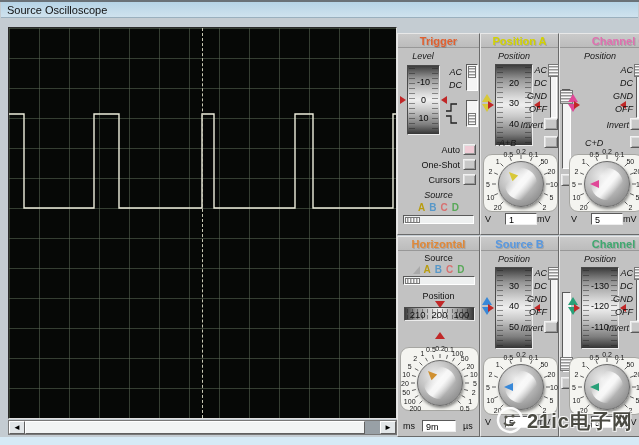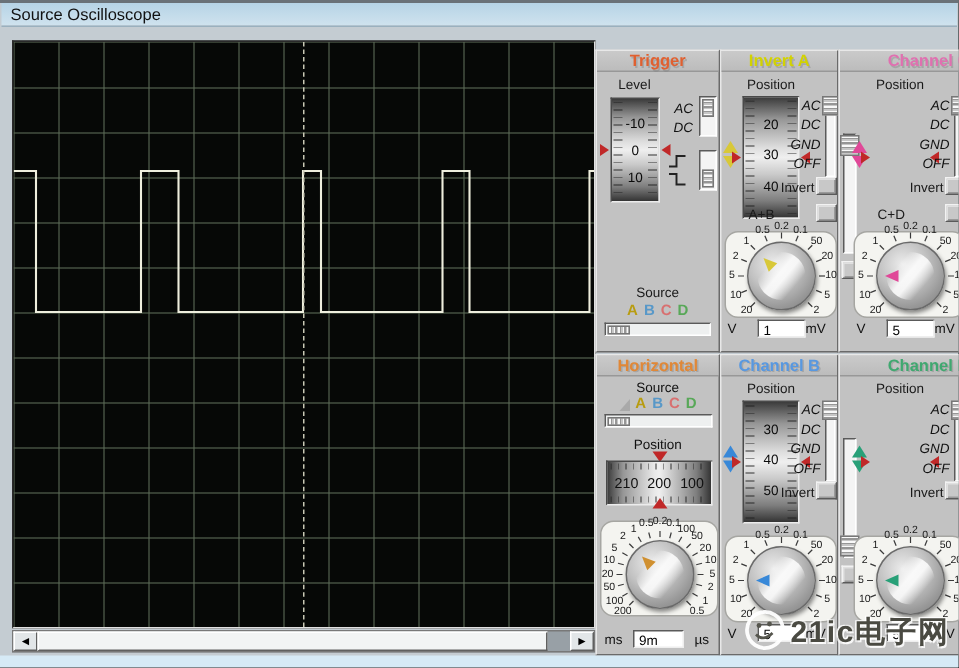--- a/index.html
+++ b/index.html
@@ -19,21 +19,21 @@
 .strack{width:15px;}
 
 .panel{position:absolute;background:#c2c2c2;border:1px solid;border-color:#e8e8e8 #6a6a6a #6a6a6a #e8e8e8;font-size:9px;color:#111;}
 #p-trigger{left:397px;top:33px;width:83px;height:202px;}
 #p-horiz{left:397px;top:236px;width:83px;height:201px;}
 #p-cha{left:480px;top:33px;width:79px;height:202px;}
 #p-chb{left:480px;top:236px;width:79px;height:201px;}
 #p-chc{left:559px;top:33px;width:120px;height:202px;}
 #p-chd{left:559px;top:236px;width:120px;height:201px;}
 .ph{position:absolute;left:0;top:0;right:0;height:14px;text-align:center;font-weight:bold;font-size:11px;line-height:14px;border-bottom:1px solid #989898;background:linear-gradient(#cacaca,#bcbcbc);text-shadow:1px 1px 0 rgba(90,90,90,.25);}
-.lbl{position:absolute;font-size:9px;color:#1a1a1a;}
+.lbl{position:absolute;font-size:9px;color:#1a1a1a;font-style:italic;}
 
 .vdrum{position:absolute;border:1px solid;border-color:#4a4a4a #ececec #ececec #4a4a4a;background:linear-gradient(to bottom,#3c3c3c,#969696 18%,#dedede 42%,#efefef 50%,#cacaca 64%,#7e7e7e 86%,#343434);}
 .vdrum::before,.vdrum::after{content:"";position:absolute;top:2px;bottom:2px;width:6px;background:repeating-linear-gradient(to bottom,rgba(30,30,30,.45) 0 1px,transparent 1px 5px);}
 .vdrum::before{left:1px;}.vdrum::after{right:1px;}
 .vdrum span{position:absolute;left:0;right:0;text-align:center;font-size:9px;transform:translateY(-50%);color:#0a0a0a;}
 .hdrum{position:absolute;border:1px solid;border-color:#4a4a4a #ececec #ececec #4a4a4a;background:linear-gradient(to right,#3c3c3c,#969696 15%,#e8e8e8 45%,#efefef 50%,#cacaca 62%,#7e7e7e 86%,#343434);display:flex;align-items:center;justify-content:center;gap:6px;font-size:9.5px;}
 .hdrum::before,.hdrum::after{content:"";position:absolute;left:2px;right:2px;height:4px;background:repeating-linear-gradient(to right,rgba(30,30,30,.45) 0 1px,transparent 1px 5px);}
 .hdrum::before{top:1px;}.hdrum::after{bottom:1px;}
 
 .rarr-l,.rarr-r{position:absolute;width:0;height:0;border-top:4px solid transparent;border-bottom:4px solid transparent;}
@@ -111,21 +111,21 @@
 #trig-buttons{position:absolute;left:2px;top:110px;width:78px;}
 .src-lbl{left:0;right:0;top:156px;text-align:center;}
 #p-trigger .letters{top:168px;}
 #p-trigger .slider{left:5px;top:181px;width:71px;height:9px;}
 
 #p-horiz .src-lbl2{position:absolute;left:0;right:0;top:16px;text-align:center;font-size:9px;}
 #p-horiz .letters{top:27px;}
 #p-horiz .slider{left:5px;top:39px;width:72px;height:9px;}
 #p-horiz .pos-lbl2{position:absolute;left:0;right:0;top:54px;text-align:center;font-size:9px;}
 #p-horiz .darr{left:37px;top:64px;}
-#p-horiz .hdrum{left:6px;top:70px;width:71px;height:30px;}
+#p-horiz .hdrum{left:6px;top:70px;width:71px;height:14px;}
 #p-horiz .uarr{left:37px;top:95px;}
 #p-horiz .knobwrap{left:0;top:104px;width:83px;height:96px;}
 #p-horiz .plate{left:2px;top:6px;width:79px;height:64px;}
 #p-horiz .unit.ul{left:5px;top:80px;}
 #p-horiz .vbox{left:24px;top:79px;width:34px;height:12px;}
 #p-horiz .unit.ur{left:65px;top:80px;}
 
 .wm{position:absolute;z-index:20;pointer-events:none;}
 .wm-icon{left:494px;top:404px;width:32px;height:32px;}
 .wm-text{left:527px;top:408px;font-size:20px;font-weight:bold;color:#4a4a42;text-shadow:-1px -1px 0 rgba(255,255,255,.85),1px 1px 0 rgba(255,255,255,.85),1px -1px 0 rgba(255,255,255,.6),-1px 1px 0 rgba(255,255,255,.6);letter-spacing:1px;}
@@ -172,20 +172,34 @@
   <div class="edgeicons">
     <svg width="13" height="11" viewBox="0 0 13 11" xmlns="http://www.w3.org/2000/svg">
         <path d="M1 9 H6 V2 H12" fill="none" stroke="#222" stroke-width="1.3"></path>
       </svg>
     <svg width="13" height="11" viewBox="0 0 13 11" xmlns="http://www.w3.org/2000/svg">
         <path d="M1 2 H6 V9 H12" fill="none" stroke="#222" stroke-width="1.3"></path>
       </svg>
   </div>
   <div class="ttrack t2">
       <div class="tthumb bottom ridged"></div>
+    </div>
+  <div id="trig-buttons">
+      <div class="btnrow">
+        <span>Auto</span>
+        <span class="sqbtn lit"></span>
+      </div>
+      <div class="btnrow">
+        <span>One-Shot</span>
+        <span class="sqbtn"></span>
+      </div>
+      <div class="btnrow">
+        <span>Cursors</span>
+        <span class="sqbtn"></span>
+      </div>
     </div>
   <div class="lbl src-lbl">Source</div>
   <div class="letters">
       <span style="color: rgb(184, 156, 16);">A</span>
       <span style="color: rgb(88, 152, 200);">B</span>
       <span style="color: rgb(216, 112, 112);">C</span>
       <span style="color: rgb(88, 168, 88);">D</span>
     </div>
   <div class="slider">
       <div class="slthumb ridgedh"></div>
@@ -259,21 +273,21 @@
       <span class="klabel" style="left: 72.3109px; top: 24.5px;">20</span>
       <span class="klabel" style="left: 75.8074px; top: 32.9413px;">10</span>
       <span class="klabel" style="left: 77px; top: 42px;">5</span>
       <span class="klabel" style="left: 75.8074px; top: 51.0587px;">2</span>
       <span class="klabel" style="left: 72.3109px; top: 59.5px;">1</span>
       <span class="klabel" style="left: 66.7487px; top: 66.7487px;">0.5</span>
     </div>
 </div>
 
 <div class="panel ch" id="p-cha">
-  <div class="ph"><span style="color: rgb(210, 210, 0);">Invert A</span></div>
+  <div class="ph"><span style="color: rgb(210, 210, 0);">Position A</span></div>
   <div class="ch-inner">
     <div class="lbl pos-lbl">Position</div>
     <div class="updown">
       <div class="tri-up" style="border-bottom-color: rgb(216, 200, 56); border-top-color: rgb(216, 200, 56);"></div>
       <div class="tri-down" style="border-bottom-color: rgb(216, 200, 56); border-top-color: rgb(216, 200, 56);"></div>
     </div>
     <div class="vdrum ch-drum">
         <span style="top: 22%;">20</span>
         <span style="top: 48%;">30</span>
         <span style="top: 74%;">40</span>
@@ -326,21 +340,21 @@
         <span class="klabel" style="left: 52.6286px; top: 3.51198px;">0.1</span>
         <span class="klabel" style="left: 63.3345px; top: 10.6655px;">50</span>
         <span class="klabel" style="left: 70.488px; top: 21.3714px;">20</span>
         <span class="klabel" style="left: 73px; top: 34px;">10</span>
         <span class="klabel" style="left: 70.488px; top: 46.6286px;">5</span>
         <span class="klabel" style="left: 63.3345px; top: 57.3345px;">2</span>
       </div>
   </div>
 </div>
 <div class="panel ch" id="p-chb">
-  <div class="ph"><span style="color: rgb(88, 152, 224);">Channel B</span></div>
+  <div class="ph"><span style="color: rgb(88, 152, 224);">Source B</span></div>
   <div class="ch-inner">
     <div class="lbl pos-lbl">Position</div>
     <div class="updown">
       <div class="tri-up" style="border-bottom-color: rgb(56, 136, 216); border-top-color: rgb(56, 136, 216);"></div>
       <div class="tri-down" style="border-bottom-color: rgb(56, 136, 216); border-top-color: rgb(56, 136, 216);"></div>
     </div>
     <div class="vdrum ch-drum">
         <span style="top: 22%;">30</span>
         <span style="top: 48%;">40</span>
         <span style="top: 74%;">50</span>
@@ -471,20 +485,25 @@
     </div>
   <div class="auxbtn sqbtn"></div>
 
   <div class="ph"><span style="color: rgb(64, 168, 112);">Channel D</span></div>
   <div class="ch-inner">
     <div class="lbl pos-lbl">Position</div>
     <div class="updown">
       <div class="tri-up" style="border-bottom-color: rgb(40, 160, 120); border-top-color: rgb(40, 160, 120);"></div>
       <div class="tri-down" style="border-bottom-color: rgb(40, 160, 120); border-top-color: rgb(40, 160, 120);"></div>
     </div>
+    <div class="vdrum ch-drum">
+        <span style="top: 22%;">-130</span>
+        <span style="top: 48%;">-120</span>
+        <span style="top: 74%;">-110</span>
+      </div>
     <div class="rarr-l"></div>
     <div class="rarr-r"></div>
     <div class="rows coupling">
         <div>AC</div>
         <div>DC</div>
         <div>GND</div>
         <div>OFF</div>
       </div>
     <div class="ctrack"></div>
     <div class="cthumb ridged"></div>

